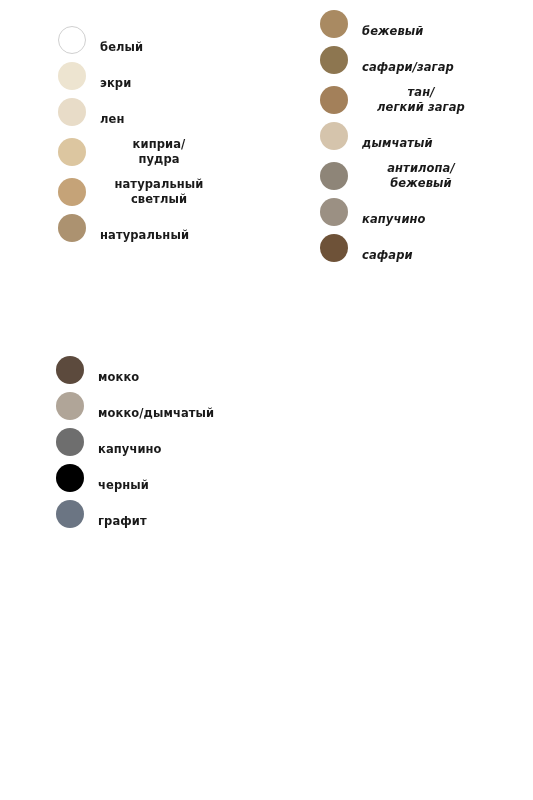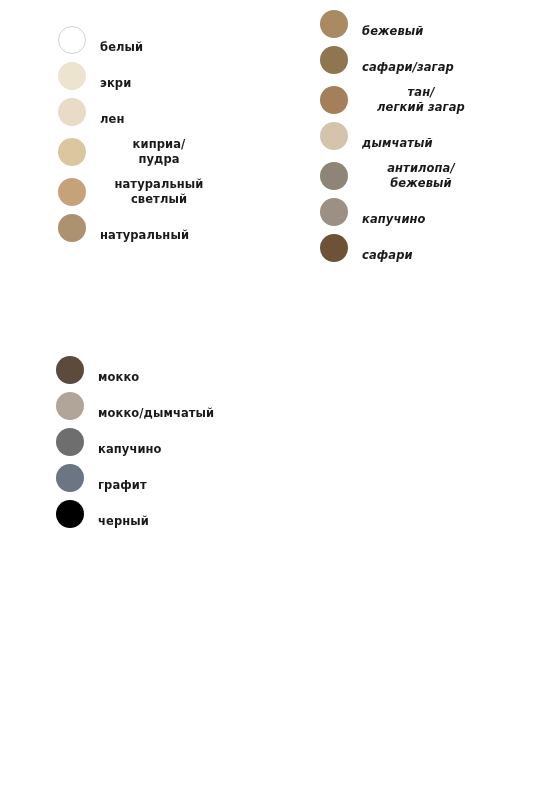--- a/index.html
+++ b/index.html
@@ -138,22 +138,22 @@
       </div>
       <div class="swatch-row">
         <span class="swatch-dot" title="#B0A598" style="background: rgb(176, 165, 152);"></span>
         <span class="swatch-label">мокко/дымчатый</span>
       </div>
       <div class="swatch-row">
         <span class="swatch-dot" title="#6E6E6E" style="background: rgb(110, 110, 110);"></span>
         <span class="swatch-label">капучино</span>
       </div>
       <div class="swatch-row">
+        <span class="swatch-dot" title="#000000" style="background: rgb(0, 0, 0);"></span>
+        <span class="swatch-label">черный</span>
+      </div>
+      <div class="swatch-row">
         <span class="swatch-dot" title="#6B7583" style="background: rgb(107, 117, 131);"></span>
         <span class="swatch-label">графит</span>
-      </div>
-      <div class="swatch-row">
-        <span class="swatch-dot" title="#000000" style="background: rgb(0, 0, 0);"></span>
-        <span class="swatch-label">черный</span>
       </div>
     </div>
 
 </div>
 
 </body></html>

